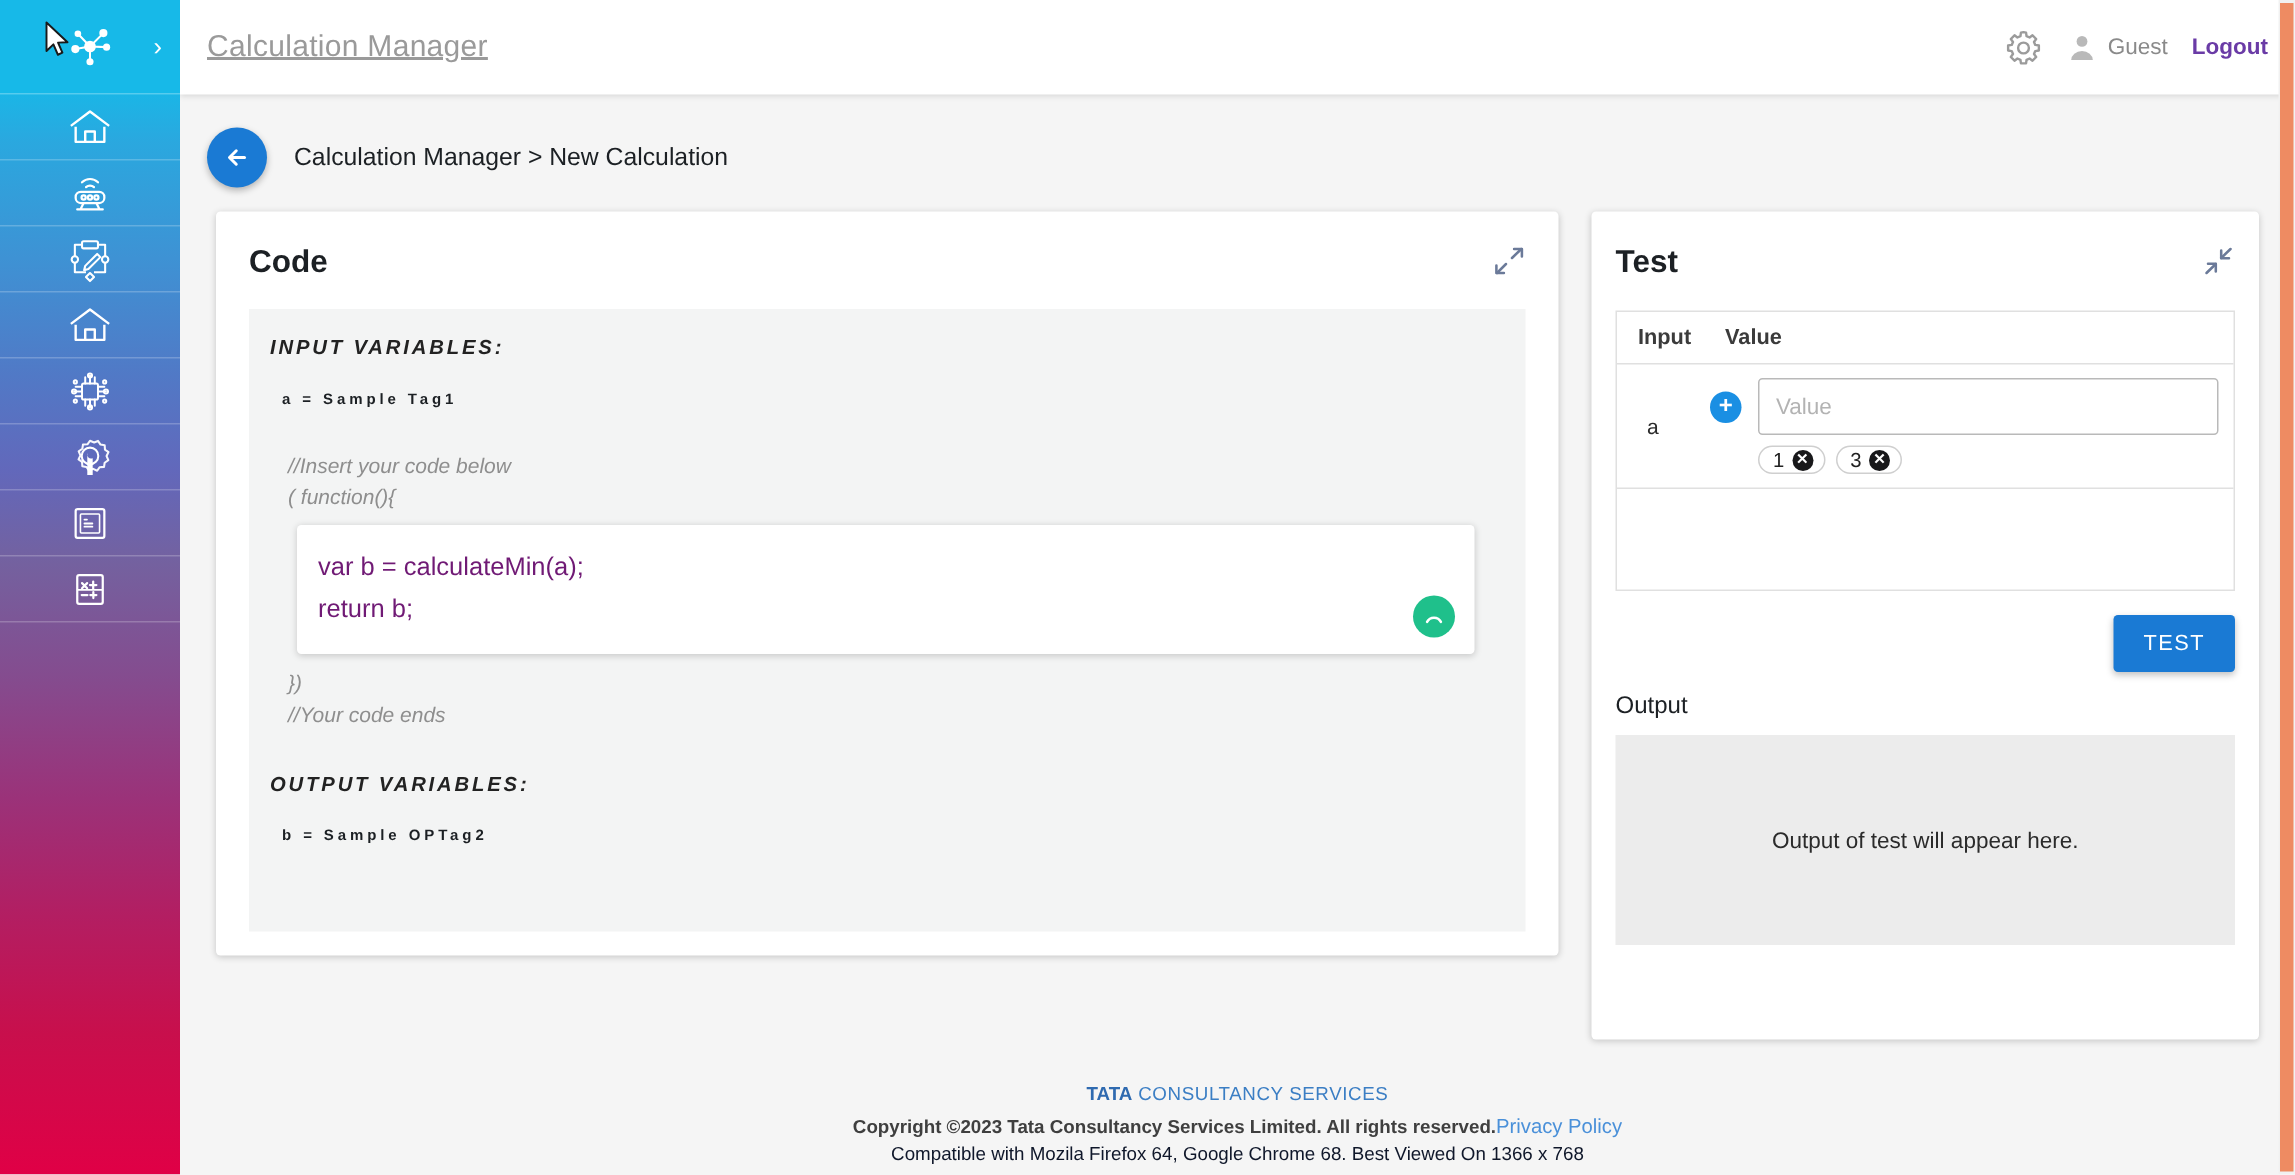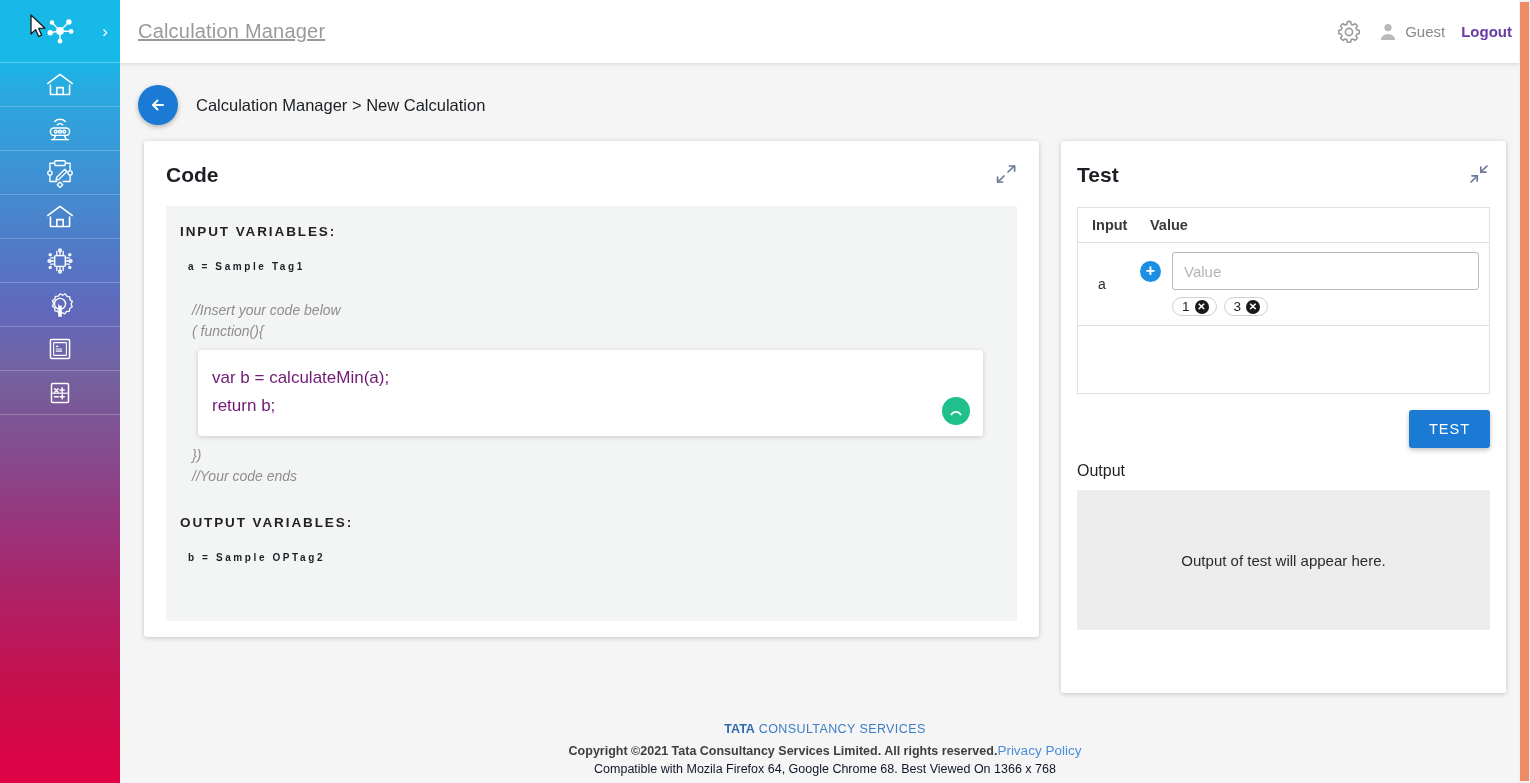--- a/index.html
+++ b/index.html
@@ -98,21 +98,21 @@
   .panel-ic svg { width: 100%; height: 100%; display: block; }
 
   
   #code-body {
     background: #f3f4f4; margin-top: 19px;
     padding: 18px 16px 22px 8px; min-height: 415px;
     position: relative;
   }
   .sect-label {
     font-size: 13.5px; font-weight: bold; color: #222;
-    letter-spacing: 1.9px; padding-left: 6px;
+    letter-spacing: 1.9px; padding-left: 6px; font-style: italic;
   }
   .var-line {
     font-size: 10px; font-weight: bold; color: #1c2024;
     letter-spacing: 2.6px; padding-left: 14px; margin-top: 22px;
   }
   .code-comment {
     font-size: 14px; color: #8e8e8e; font-style: italic;
     padding-left: 18px; line-height: 21px;
   }
   #comment-top { margin-top: 28px; }
@@ -454,21 +454,21 @@
             <button class="btn">TEST</button>
           </div>
 
           <div id="output-label">Output</div>
           <div id="output-box">Output of test will appear here.</div>
         </div>
       </div>
 
       <div id="footer">
         <div id="tcs-logo"><b>TATA</b><span> CONSULTANCY SERVICES</span></div>
-        <div id="copyright"><span>Copyright ©2021 Tata Consultancy Services Limited. All rights reserved.</span><a href="#">Privacy Policy</a></div>
+        <div id="copyright"><span>Copyright ©2023 Tata Consultancy Services Limited. All rights reserved.</span><a href="#">Privacy Policy</a></div>
         <div id="compat">Compatible with Mozila Firefox 64, Google Chrome 68. Best Viewed On 1366 x 768</div>
       </div>
 
     </div>
 
     <div id="scrollbar">
       <div id="scroll-thumb"></div>
     </div>
   </div>
 </div>

